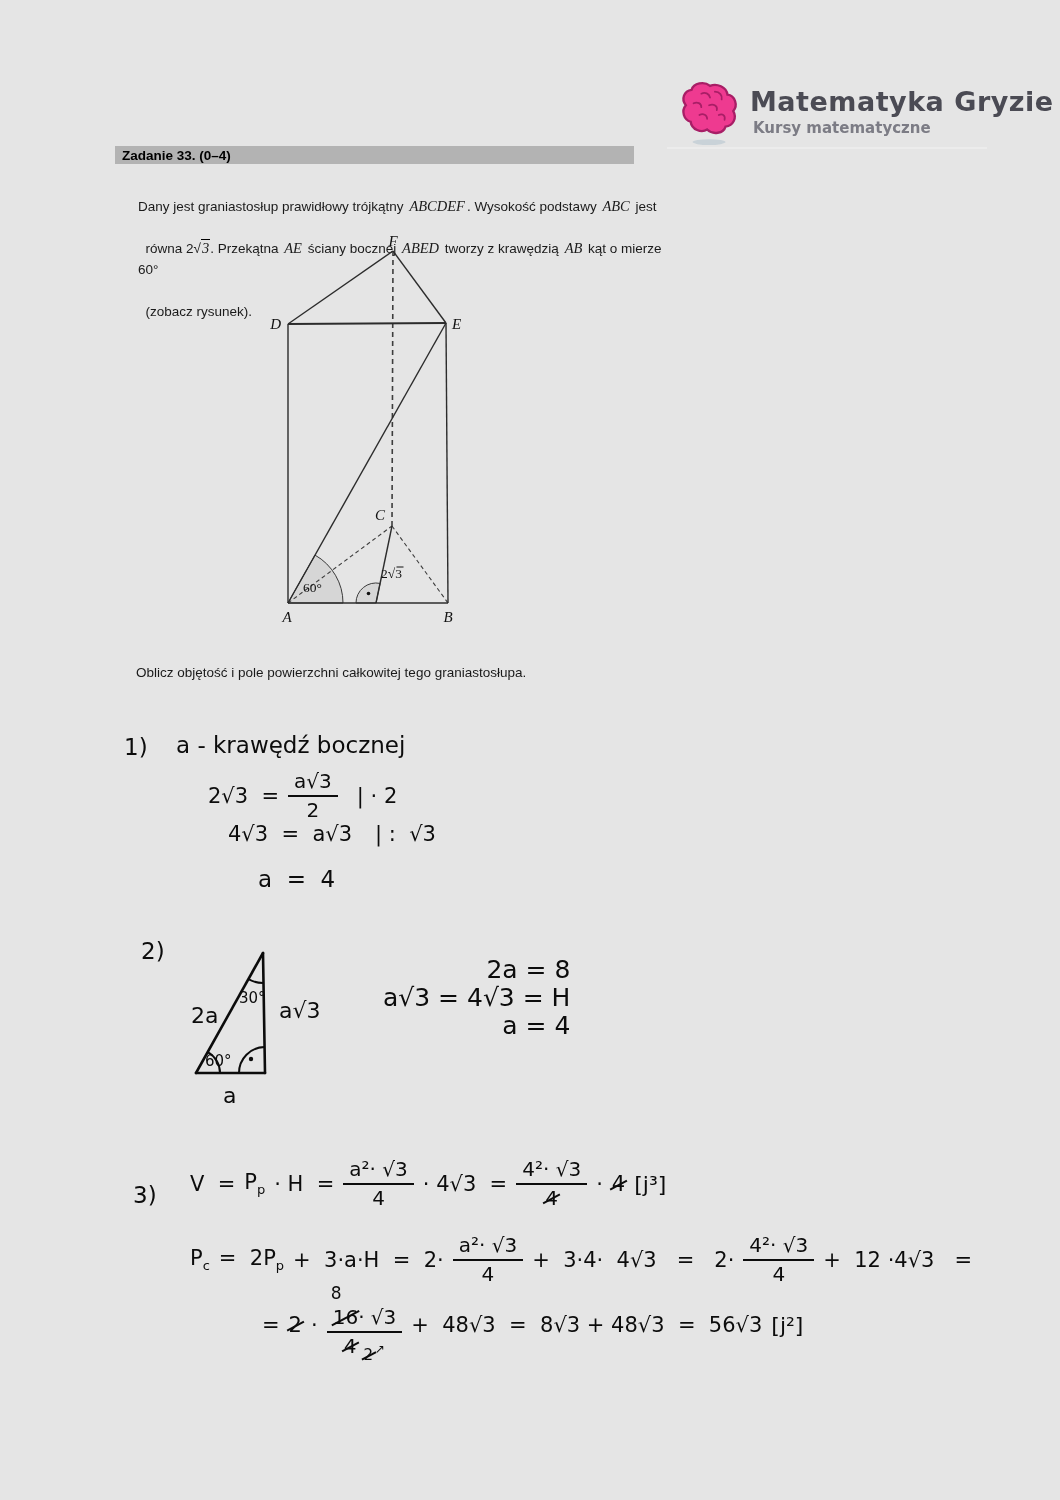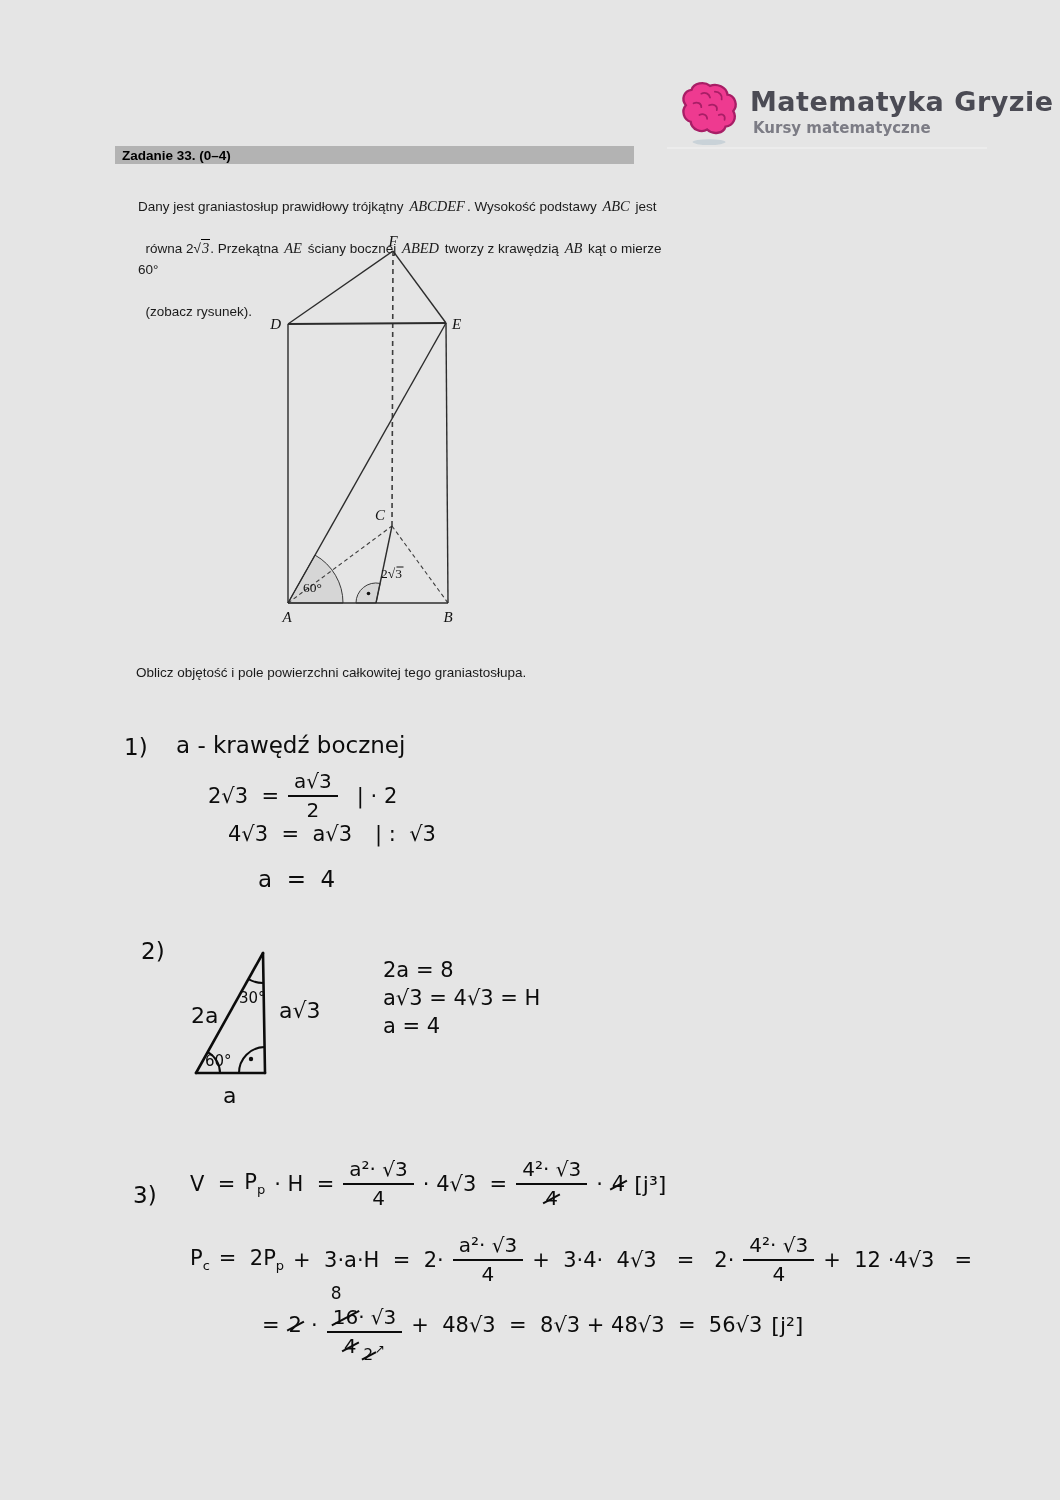--- a/index.html
+++ b/index.html
@@ -44,21 +44,21 @@
   .frac .den{padding-top:2px;}
   .x{position:relative;display:inline-block;}
   .x::after{content:"";position:absolute;left:-3px;right:-3px;top:48%;
             border-top:2.2px solid #0c0c0c;transform:rotate(-28deg);}
   .f5{position:relative;margin-top:14px;}
   .over8{position:absolute;top:-22px;left:4px;font-size:17px;}
   .den2{font-size:15px;transform:translateY(7px);margin-left:7px;}
   .arr{font-size:12px;transform:translateY(10px);margin-left:2px;}
   .unit{font-size:22px;}
 
-  .sol2-lines{position:absolute;left:383px;top:956px;font-size:21px;line-height:28px;}
+  .sol2-lines{position:absolute;left:383px;top:956px;font-size:25px;line-height:28px;text-align:right;}
   .tri{position:absolute;left:183px;top:943px;}
   .tri text{font-family:"DejaVu Sans",sans-serif;fill:#0c0c0c;}
 </style>
 </head>
 <body>
 
 <div class="page">
 
   <svg class="brain" viewBox="0 0 64 70">
     <ellipse cx="30" cy="64" rx="17" ry="3" fill="#c9d2d8"></ellipse>

